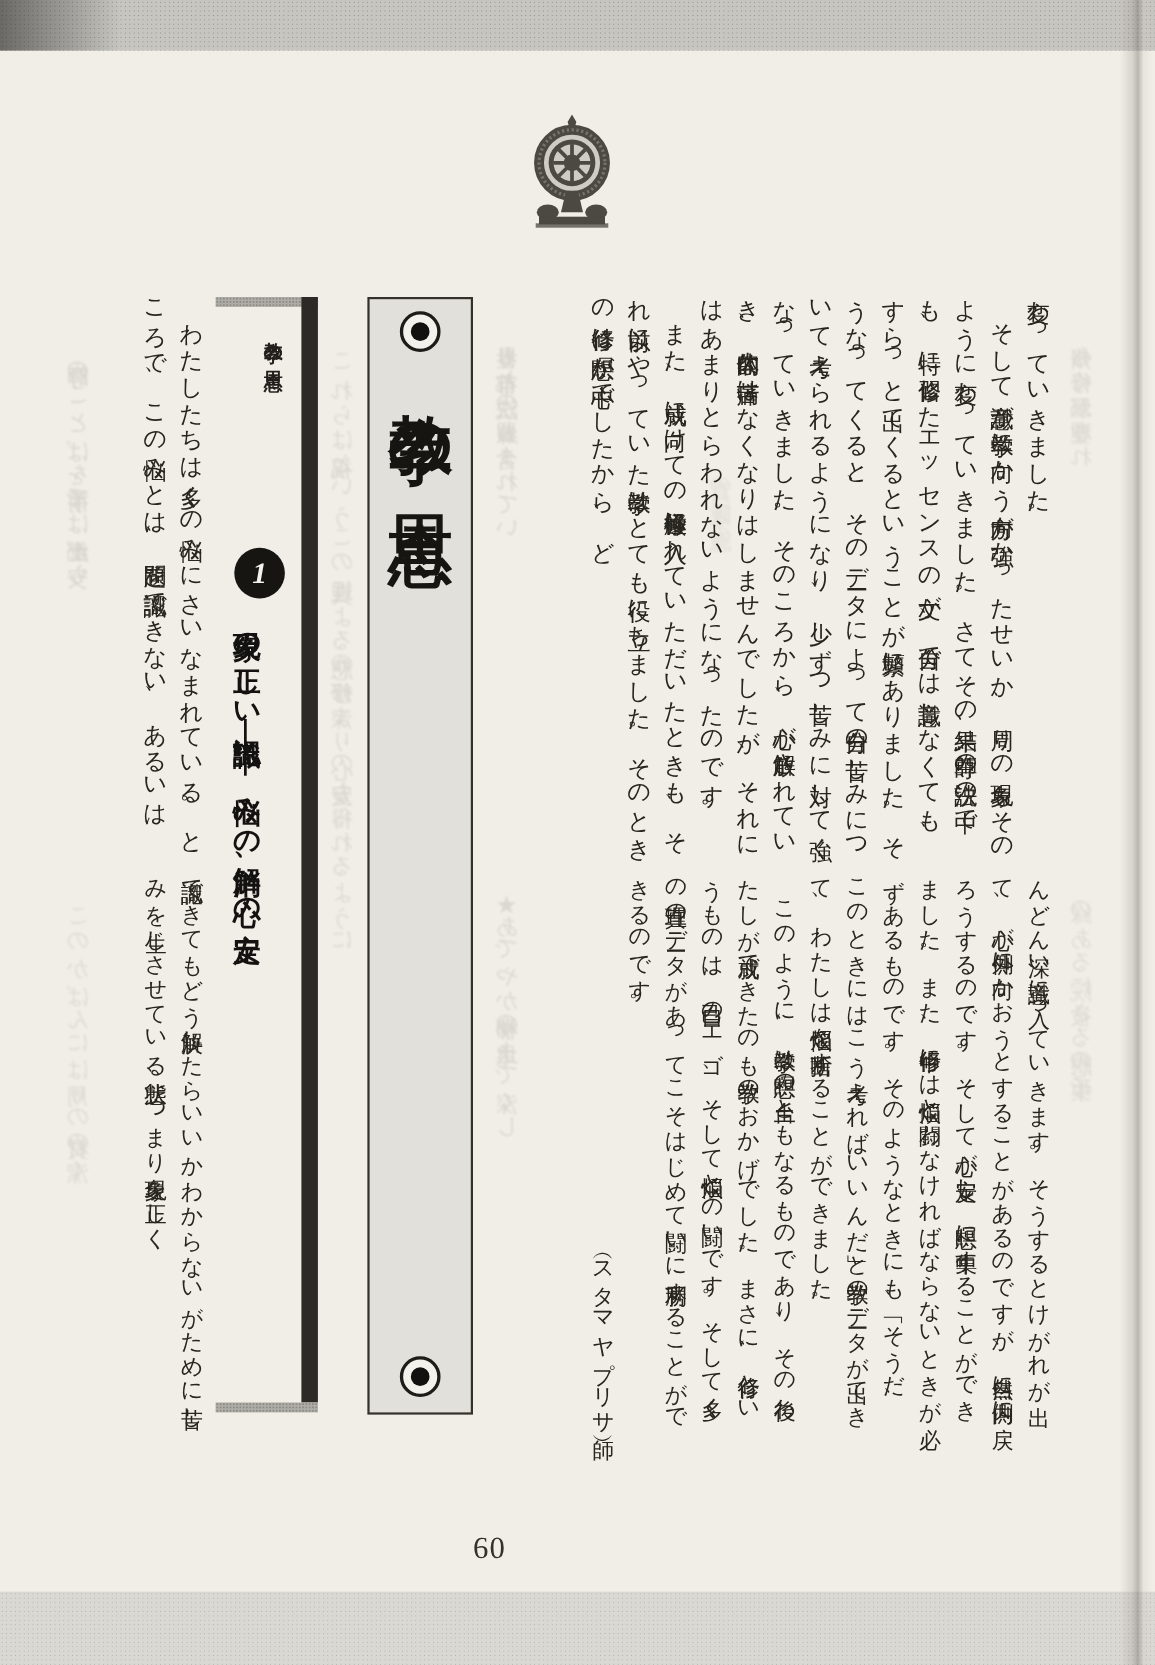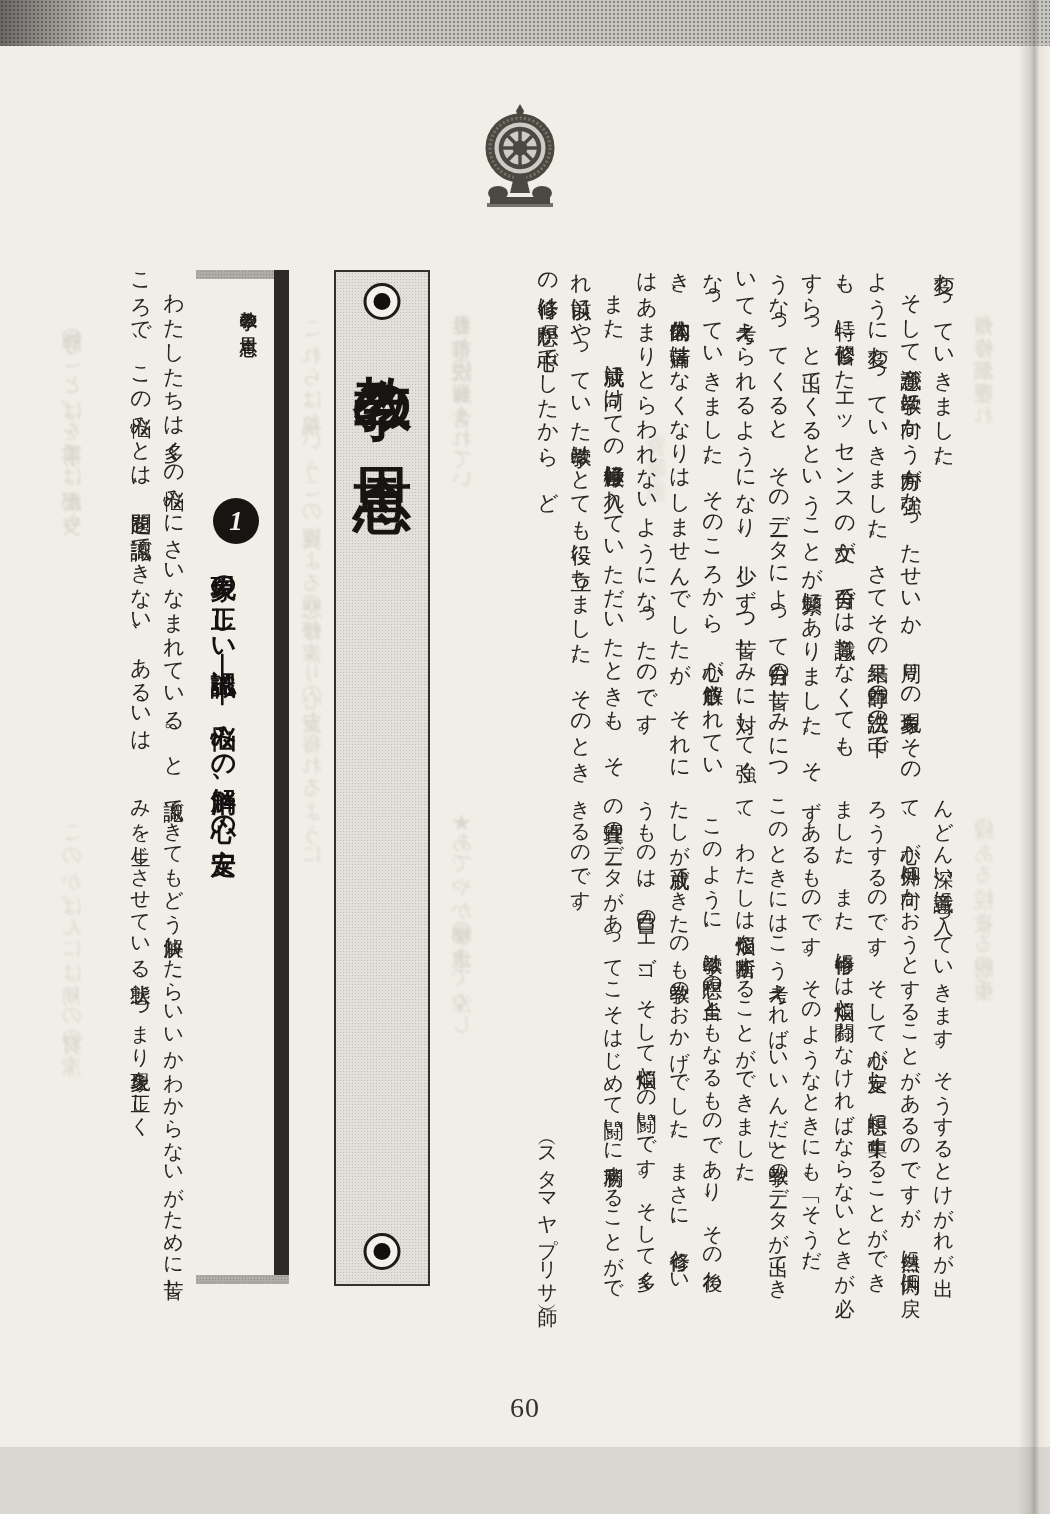--- a/index.html
+++ b/index.html
@@ -109,21 +109,21 @@
   .sect-headline{
     position:absolute;left:12px;top:286px;height:710px;
     writing-mode:vertical-rl;text-orientation:mixed;
     font-family:"Liberation Sans","DejaVu Sans",sans-serif;
     font-size:25px;font-weight:900;letter-spacing:1.5px;color:#131210;
     white-space:nowrap;
   }
   
   .page-number{
     position:absolute;left:430px;top:1392px;width:190px;
-    text-align:center;font-size:28px;color:#33312c;letter-spacing:1px;
+    text-align:left;font-size:28px;color:#33312c;letter-spacing:1px;
   }
   
   .bleed{
     position:absolute;
     writing-mode:vertical-rl;text-orientation:mixed;
     font-size:20px;line-height:30px;color:#5f5b52;
     opacity:.16;filter:blur(1.1px);transform:scaleX(-1);
     z-index:1;white-space:pre-wrap;width:64px;
   }
   .bleed.b0{left:446px;top:300px;height:470px;}

